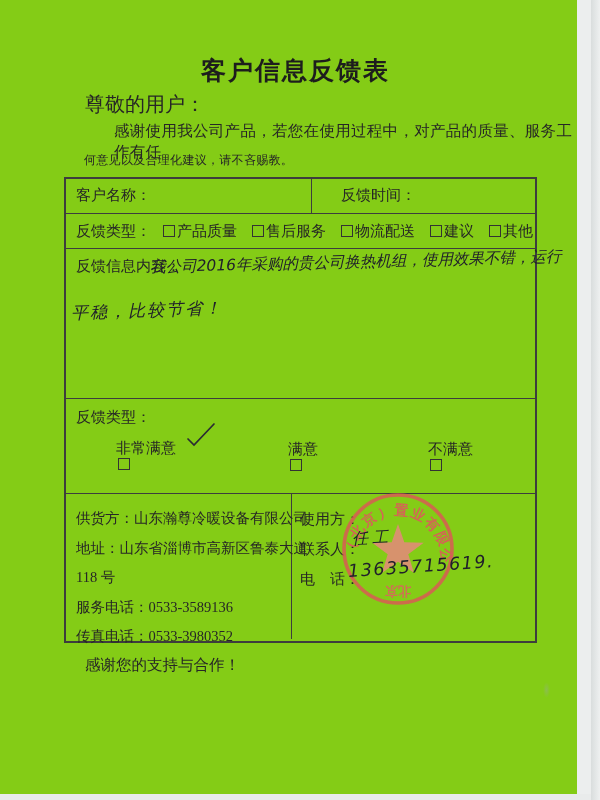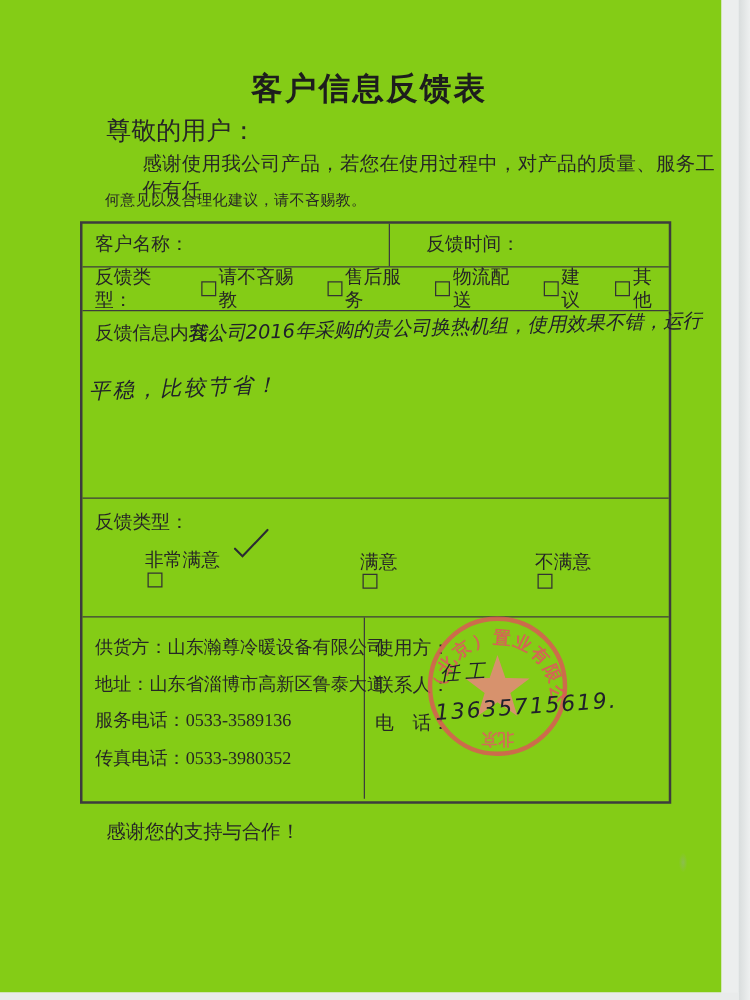--- a/index.html
+++ b/index.html
@@ -113,21 +113,21 @@
       <div class="cell c2">
         <span>反馈时间：</span>
       </div>
     </div>
 
     <div class="trow r2">
       <span>反馈类型：</span>
       <div class="type-items">
         <span class="type-item">
           <span class="cbx"></span>
-          <span>请不吝赐教</span>
+          <span>产品质量</span>
         </span>
         <span class="type-item">
           <span class="cbx"></span>
           <span>售后服务</span>
         </span>
         <span class="type-item">
           <span class="cbx"></span>
           <span>物流配送</span>
         </span>
         <span class="type-item">
@@ -161,20 +161,21 @@
       <span class="sat-opt sat-3">
         <span>不满意</span>
         <span class="cbx"></span>
       </span>
     </div>
 
     <div class="trow r5">
       <div class="cell c1 c-split">
         <div class="addr-line">供货方：山东瀚尊冷暖设备有限公司</div>
         <div class="addr-line">地址：山东省淄博市高新区鲁泰大道</div>
+        <div class="addr-line">118 号</div>
         <div class="addr-line">服务电话：0533-3589136</div>
         <div class="addr-line">传真电话：0533-3980352</div>
       </div>
       <div class="cell c2">
         <div class="user-line">使用方：</div>
         <div class="user-line">联系人：</div>
         <div class="user-line">电　话：</div>
       </div>
     </div>
 

